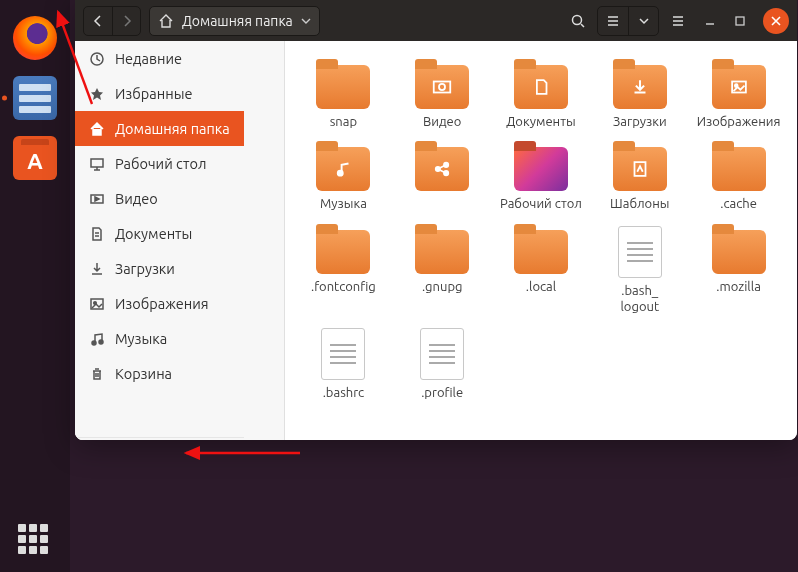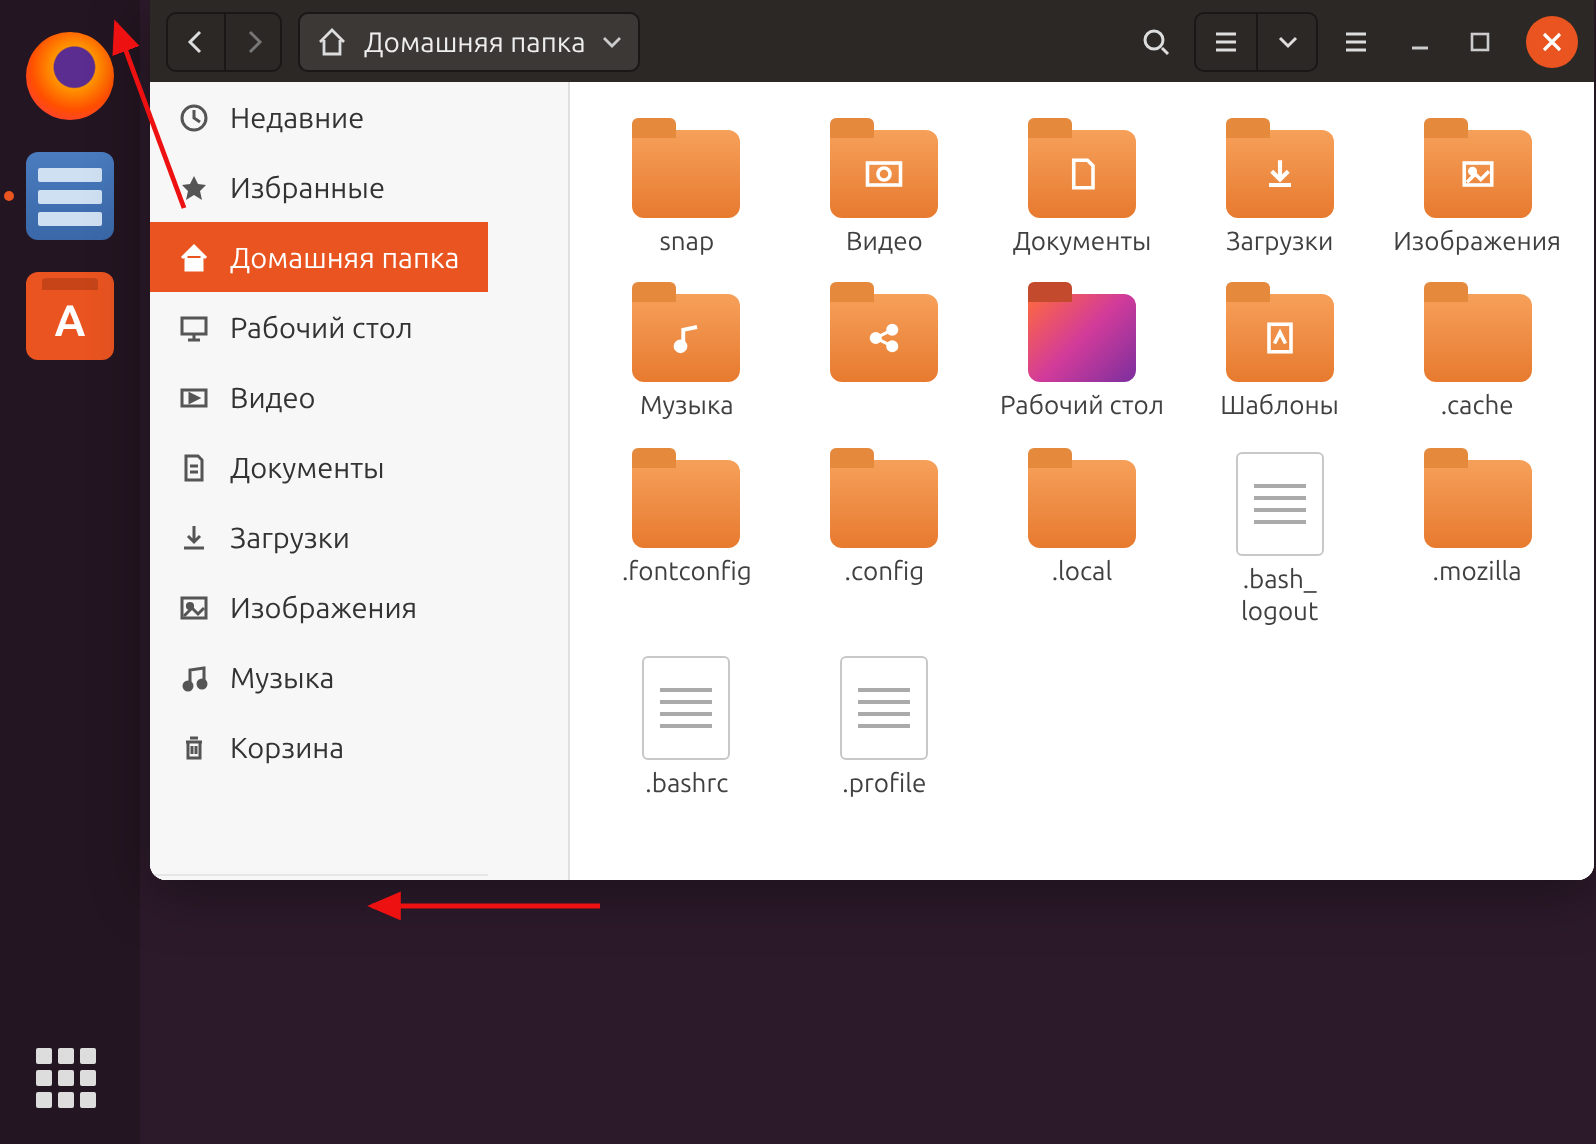--- a/index.html
+++ b/index.html
@@ -356,21 +356,21 @@
           <div class="item">
             <div class="folder">
               <div class="glyph"></div>
             </div>
             <div class="label">.fontconfig</div>
           </div>
           <div class="item">
             <div class="folder">
               <div class="glyph"></div>
             </div>
-            <div class="label">.config</div>
+            <div class="label">.gnupg</div>
           </div>
           <div class="item">
             <div class="folder">
               <div class="glyph"></div>
             </div>
             <div class="label">.local</div>
           </div>
           <div class="item">
             <div class="file">
               <div></div>

